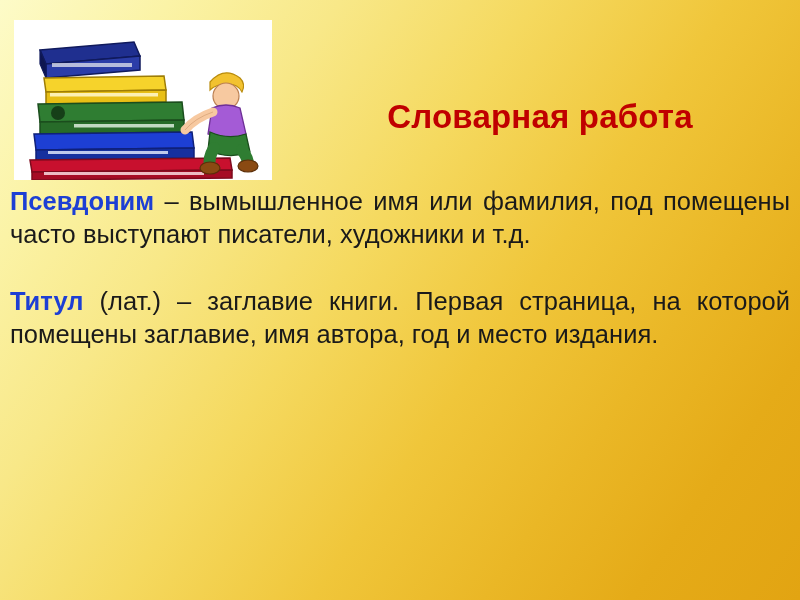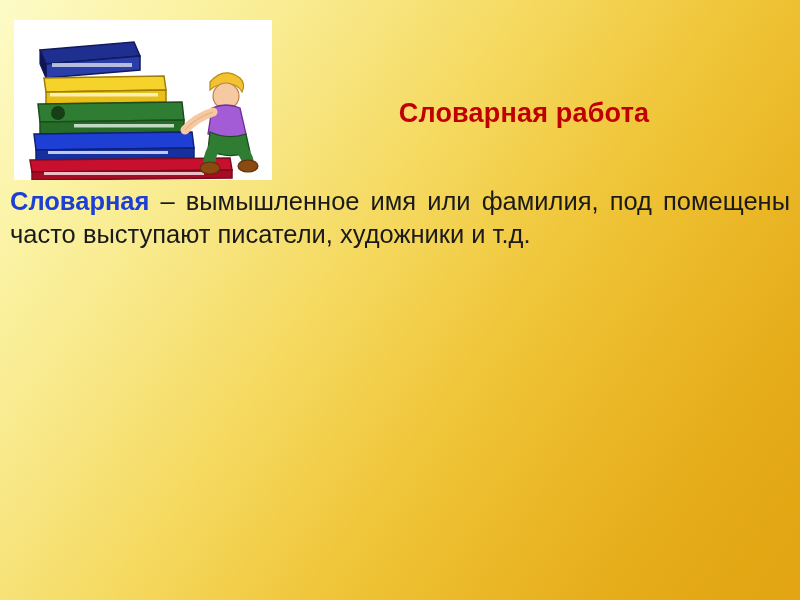--- a/index.html
+++ b/index.html
@@ -36,25 +36,25 @@
     top: 20px;
     width: 258px;
     height: 160px;
     background: #ffffff;
   }
   .illustration svg { display: block; }
 
   
   .slide-title {
     position: absolute;
-    left: 284px;
+    left: 300px;
     top: 98px;
     width: 480px;
     text-align: center;
-    font-size: 27px;
+    font-size: 33px;
     font-weight: bold;
     color: #c00000;
     letter-spacing: 0.2px;
   }
 
   
   .body-text {
     position: absolute;
     left: 10px;
     top: 185px;
@@ -134,18 +134,21 @@
         <ellipse cx="234" cy="146" rx="10" ry="6" fill="#8a4a12" stroke="#5c2f09" stroke-width="1.2"></ellipse>
       </g>
     </svg>
   </div>
 
   <div class="slide-title">Словарная работа</div>
 
   <div class="body-text">
 
     <p class="para">
-      <span class="term">Словарная</span><span> – вымышленное имя или фамилия, под помещены часто выступают писатели, художники и т.д.</span>
+      <span class="term">Псевдоним</span><span> – вымышленное имя или фамилия, под помещены часто выступают писатели, художники и т.д.</span>
     </p>
 
+    <p class="para">
+      <span class="term">Титул</span><span> (лат.) – заглавие книги. Первая страница, на которой помещены заглавие, имя автора, год и место издания.</span>
+    </p>
 
   </div>
 </div>
 
 </body></html>

